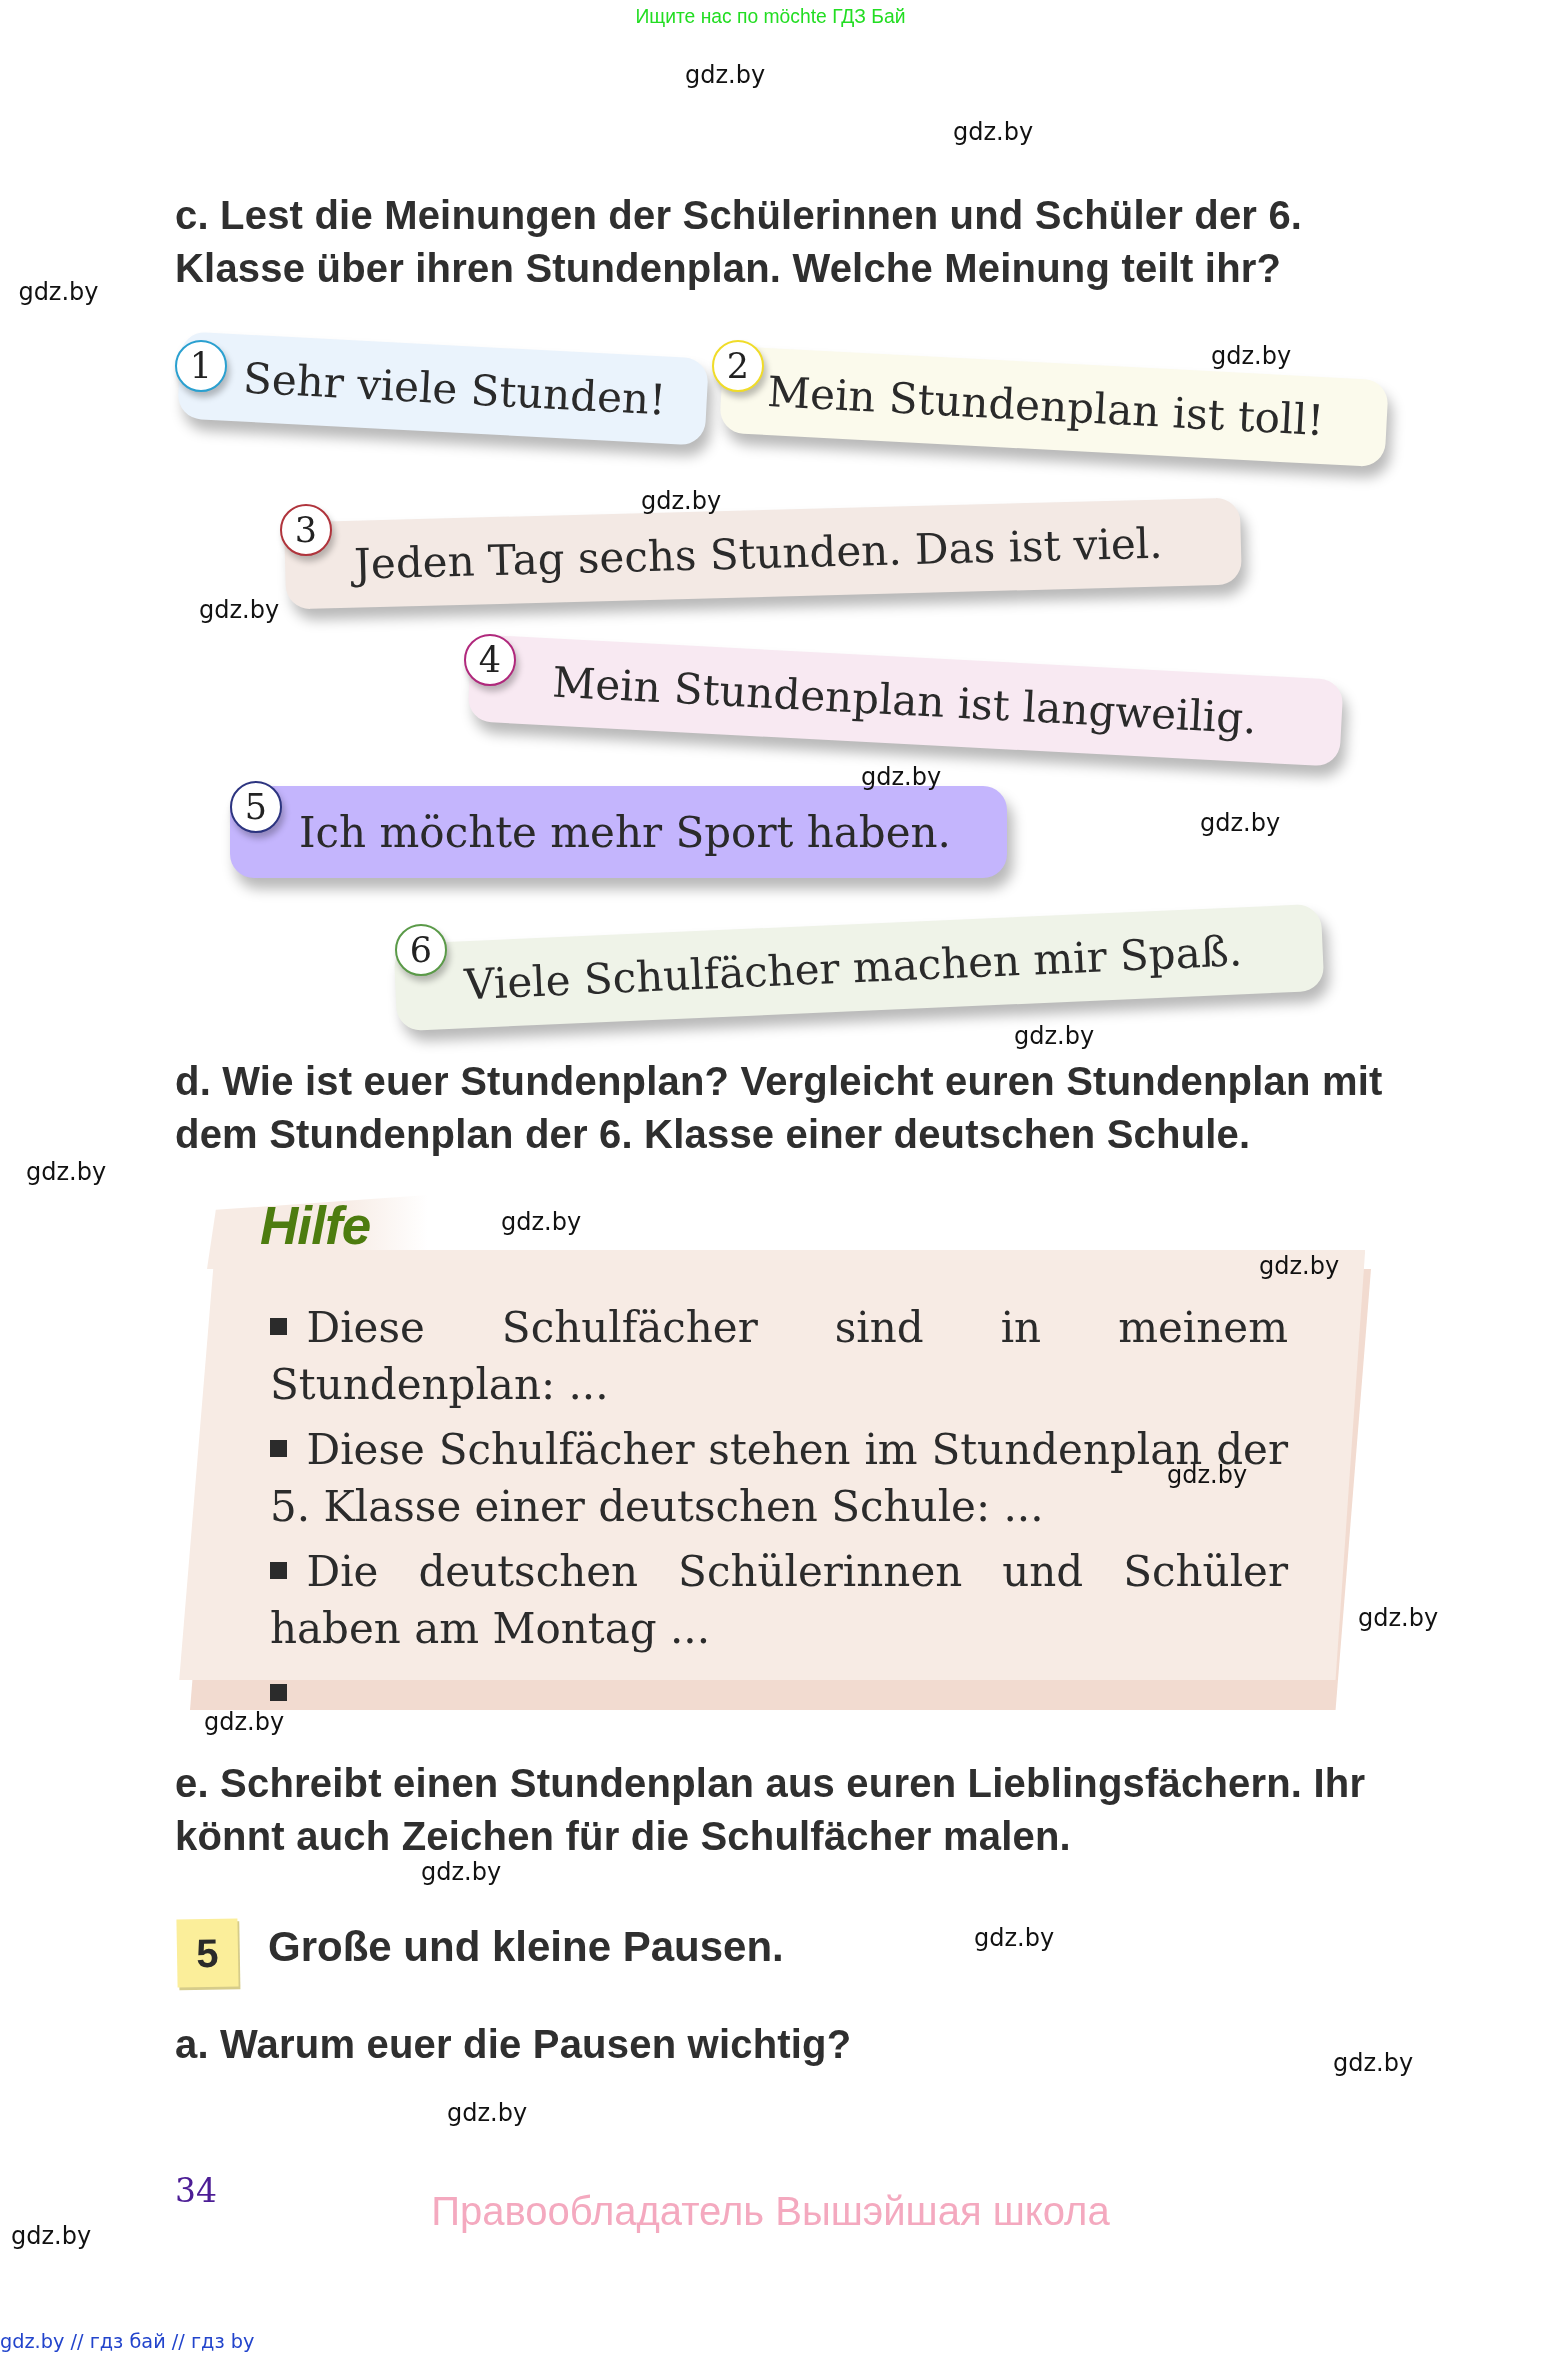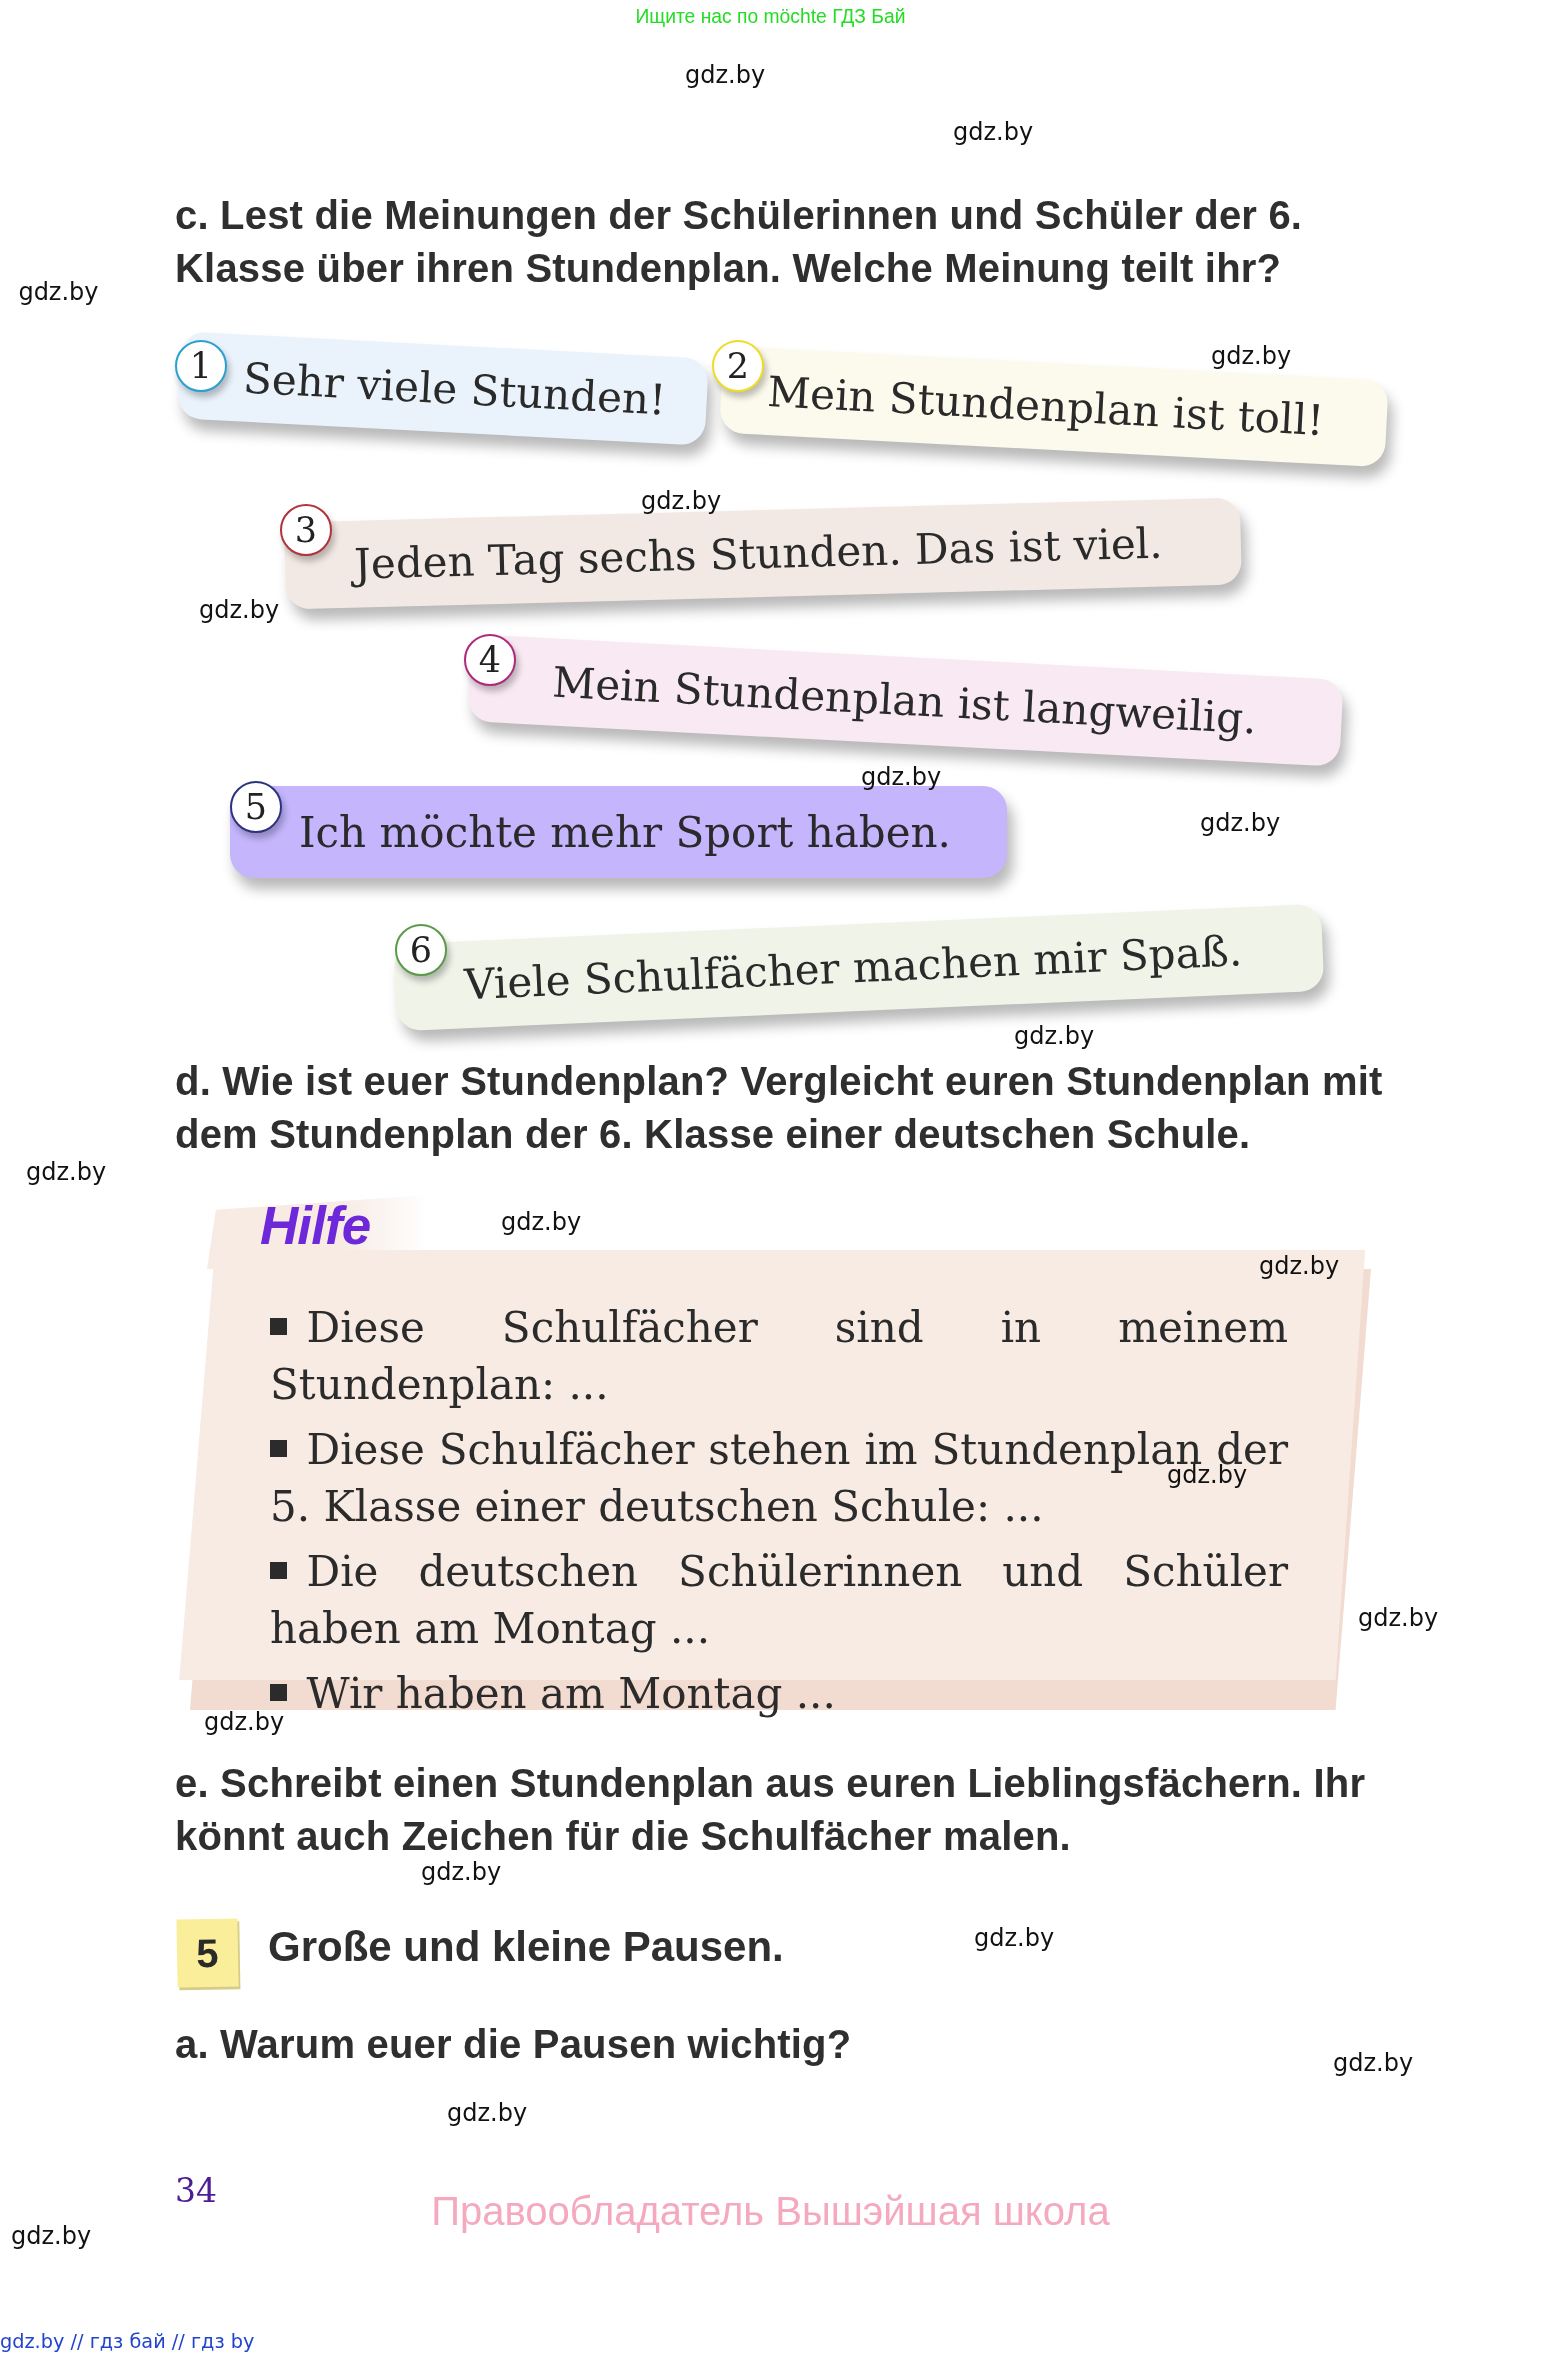--- a/index.html
+++ b/index.html
@@ -52,21 +52,21 @@
       background: #f7ebe4;
       clip-path: polygon(3% 0, 100% 0, 97.5% 100%, 0 100%);
     }
     .hilfe-tab {
       position: absolute; left: 37px; top: 0; width: 221px; height: 74px;
       background: linear-gradient(90deg, #f7ebe4 60%, rgba(247,235,228,0));
       clip-path: polygon(4% 20%, 100% 0, 100% 100%, 0 100%);
     }
     .hilfe-title {
       position: absolute; left: 90px; top: 0; font-family: "Liberation Sans", sans-serif;
-      font-weight: bold; font-style: italic; font-size: 53px; color: #6d28d9;
+      font-weight: bold; font-style: italic; font-size: 53px; color: #4d7c0f;
       letter-spacing: -0.9px;
       text-align: right;
     }
     .hilfe-list {
       position: absolute; left: 92px; top: 96px; width: 1034px;
       font-family: "DejaVu Serif", serif; font-size: 42px; line-height: 57px; color: #2b2b2b;
       text-align: justify;
     }
     .hilfe-item { margin: 8px; }
     .sq {
@@ -158,21 +158,21 @@
 
 <div class="abs hilfe-wrap">
   <div class="hilfe-shadow"></div>
   <div class="hilfe-box"></div>
   <div class="hilfe-tab"></div>
   <div class="hilfe-title">Hilfe</div>
   <div class="hilfe-list">
     <p class="hilfe-item"><span class="sq"></span><span>Diese Schulfächer sind in meinem Stundenplan: ...</span></p>
     <p class="hilfe-item"><span class="sq"></span><span>Diese Schulfächer stehen im Stundenplan der 5. Klasse einer deutschen Schule: ...</span></p>
     <p class="hilfe-item"><span class="sq"></span><span>Die deutschen Schülerinnen und Schüler haben am Montag ...</span></p>
-    <p class="hilfe-item"><span class="sq"></span><span>Wir haben am Montag ...</span></p>
+    <p class="hilfe-item"><span class="sq"></span></p>
   </div>
 </div>
 
 <div class="abs task" style="top:1757px">e. Schreibt einen Stundenplan aus euren Lieblingsfächern. Ihr könnt auch Zeichen für die Schulfächer malen.</div>
 
 <div class="abs section-badge">5</div>
 <div class="abs section-title">Große und kleine Pausen.</div>
 
 <div class="abs task" style="top:2018px">a. Warum euer die Pausen wichtig?</div>
 

